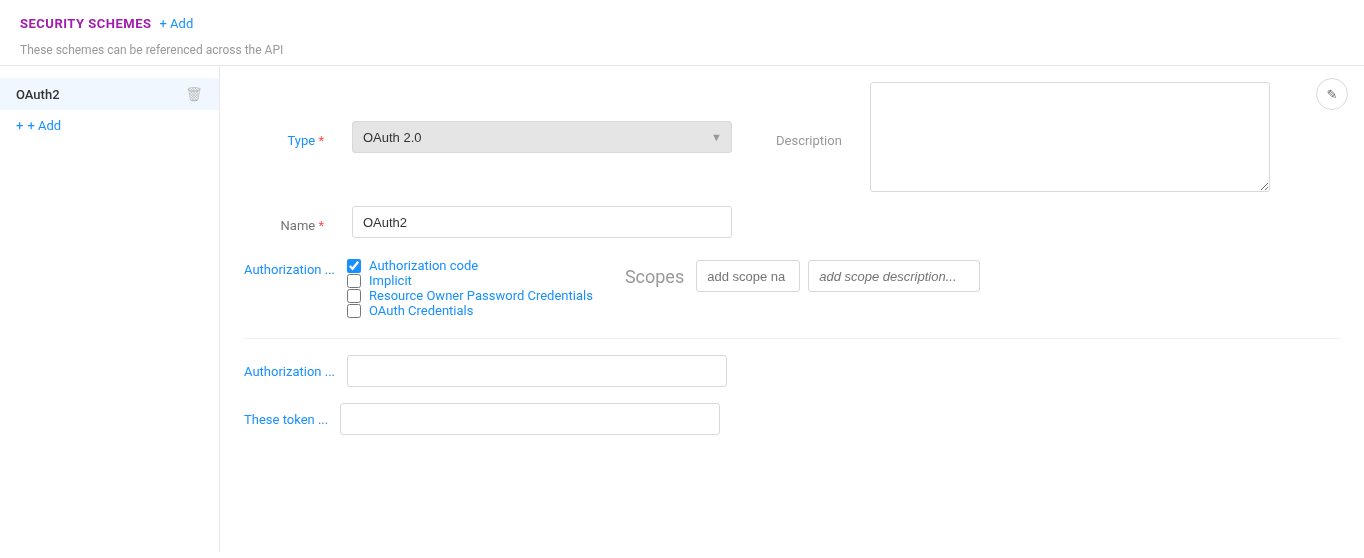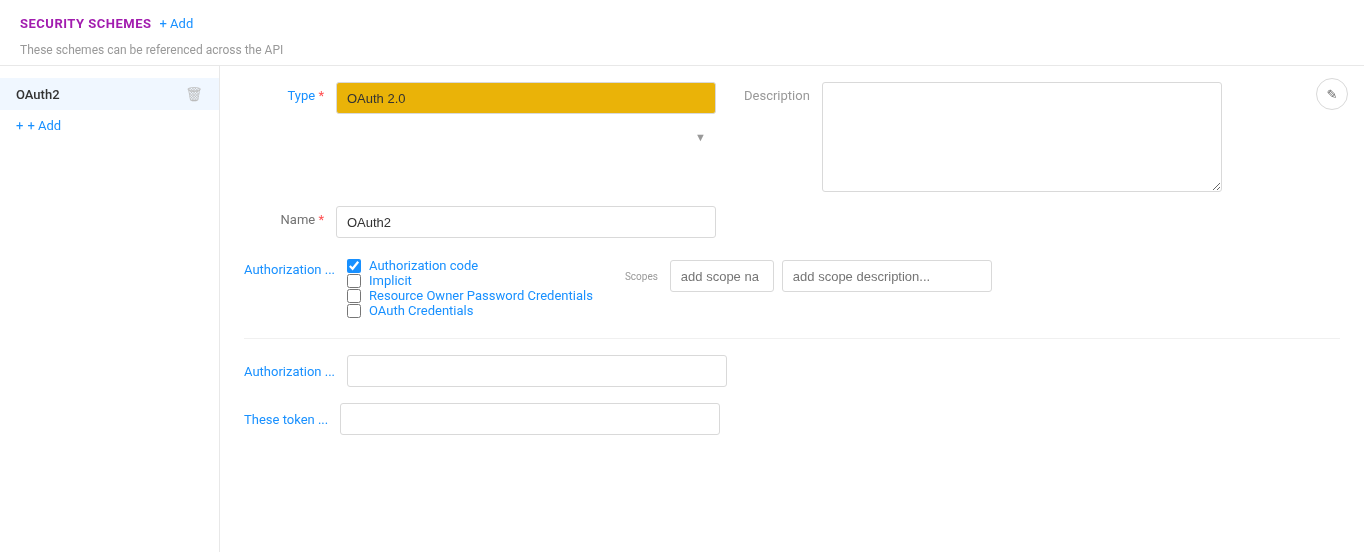--- a/index.html
+++ b/index.html
@@ -133,21 +133,21 @@
       width: 380px;
     }
 
     select {
       width: 100%;
       padding: 5px 30px 5px 10px;
       border: 1px solid #d9d9d9;
       border-radius: 3px;
       font-size: 13px;
       appearance: none;
-      background: #eab308;
+      background: #e5e5e5;
       cursor: pointer;
       color: #333;
       height: 32px;
     }
 
     .select-arrow {
       position: absolute;
       right: 10px;
       top: 50%;
       transform: translateY(-50%);
@@ -229,44 +229,45 @@
     }
 
     .scopes-section {
       display: flex;
       align-items: center;
       gap: 8px;
       padding-top: 2px;
     }
 
     .scopes-label {
-      font-size: 10px;
+      font-size: 18px;
       color: #999;
       margin-left: 20px;
       margin-right: 4px;
     }
 
     .scope-input {
       width: 104px;
       padding: 5px 10px;
       border: 1px solid #d9d9d9;
       border-radius: 3px;
       font-size: 13px;
       height: 32px;
       color: #999;
     }
 
     .scope-desc-input {
-      width: 210px;
+      width: 172px;
       padding: 5px 10px;
       border: 1px solid #d9d9d9;
       border-radius: 3px;
       font-size: 13px;
       height: 32px;
       color: #999;
+      font-style: italic;
     }
 
     .url-section {
       display: flex;
       flex-direction: column;
       gap: 16px;
     }
 
     .url-row {
       display: flex;
@@ -286,21 +287,22 @@
     }
 
     .divider {
       border: none;
       border-top: 1px solid #f0f0f0;
       margin: 0;
     }
 
     .field-row {
       display: flex;
-      gap: 12px;
+      align-items: center;
+      gap: 28px;
     }
   </style>
 </head>
 <body>
 
 <div class="page-header">
   <div class="page-title-row">
     <span class="page-title">SECURITY SCHEMES</span>
     <a class="add-link">+ Add</a>
   </div>

